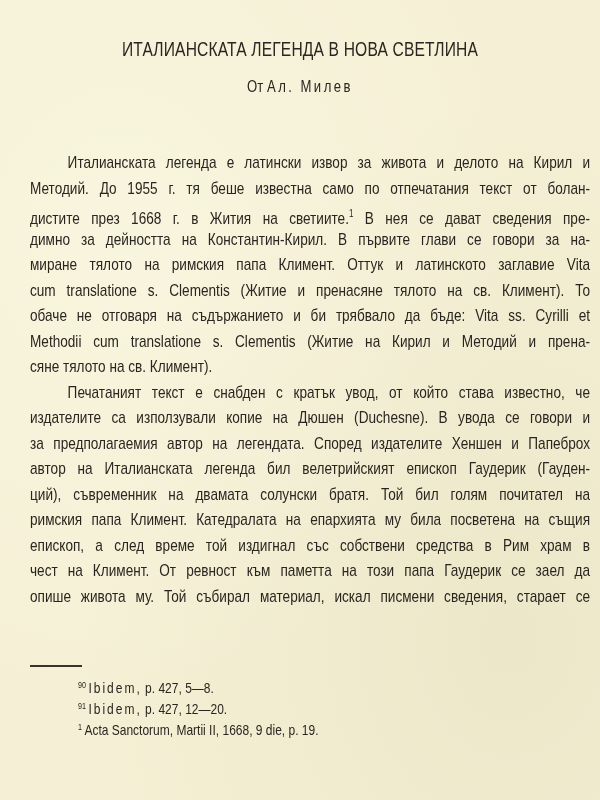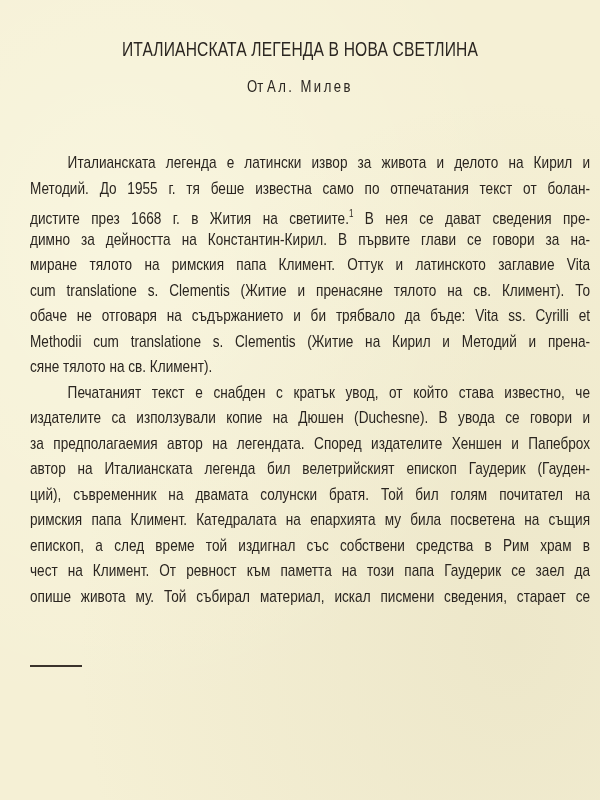--- a/index.html
+++ b/index.html
@@ -143,14 +143,19 @@
     <div class="line">автор на Италианската легенда бил велетрийският епископ Гаудерик (Гауден-</div>
     <div class="line">ций), съвременник на двамата солунски братя. Той бил голям почитател на</div>
     <div class="line">римския папа Климент. Катедралата на епархията му била посветена на същия</div>
     <div class="line">епископ, а след време той издигнал със собствени средства в Рим храм в</div>
     <div class="line">чест на Климент. От ревност към паметта на този папа Гаудерик се заел да</div>
     <div class="line">опише живота му. Той събирал материал, искал писмени сведения, старает се</div>
   </div>
 
   <div class="rule"></div>
 
+  <div class="footnotes">
+    <div class="fn"><sup>90</sup><span class="spaced">Ibidem,</span><span> p. 427, 5—8.</span></div>
+    <div class="fn"><sup>91</sup><span class="spaced">Ibidem,</span><span> p. 427, 12—20.</span></div>
+    <div class="fn"><sup>1</sup><span class="spaced"></span><span>Acta Sanctorum, Martii II, 1668, 9 die, p. 19.</span></div>
+  </div>
 
 </div>
 
 </body></html>

